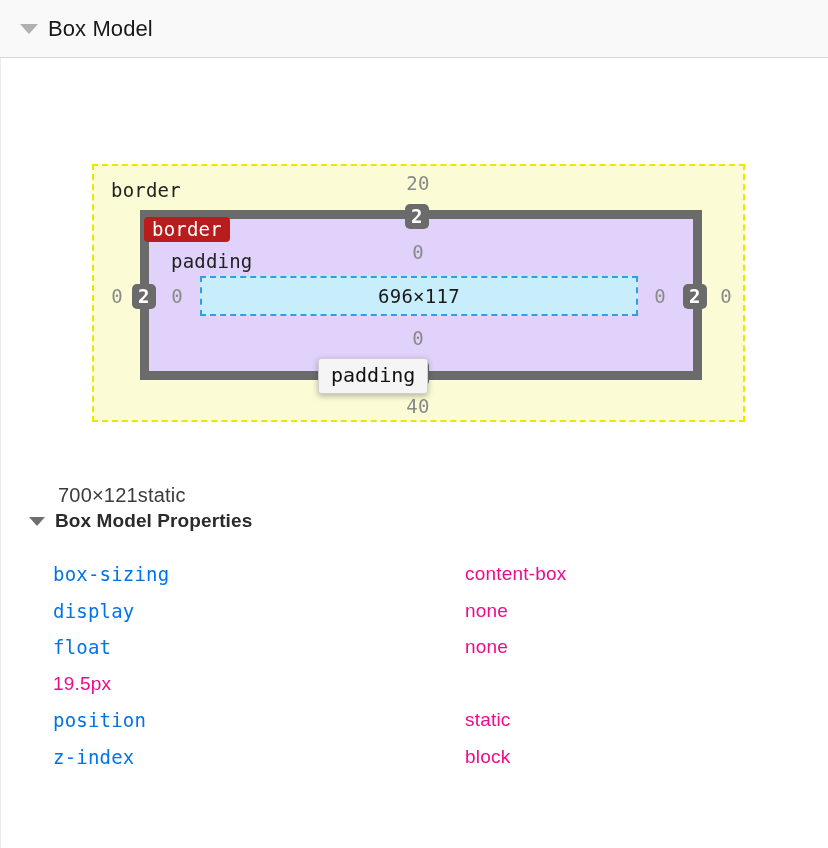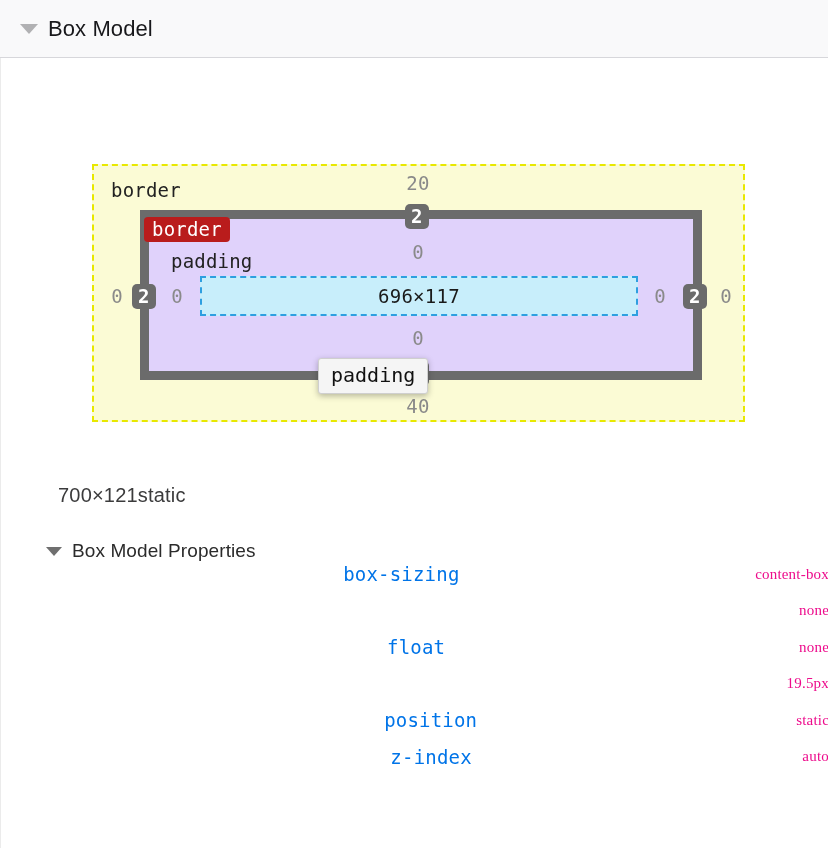--- a/index.html
+++ b/index.html
@@ -192,55 +192,55 @@
   .dims-size, .dims-position {
     font-size: 20px;
     color: #3b3b3c;
     letter-spacing: .2px;
   }
 
   
   .props-header {
     position: absolute;
     left: 0;
-    top: 482px;
-    display: flex;
-    align-items: center;
-    padding-left: 45px;
+    top: 452px;
+    display: flex;
+    align-items: center;
+    padding-left: 28px;
+    font-weight: bold;
   }
   .props-header-title {
     font-size: 19px;
     color: #2b2b2b;
     letter-spacing: .1px;
   }
   .props-list {
     position: absolute;
     left: 0;
     top: 498px;
     width: 828px;
   }
   .prop-row {
     display: flex;
     height: 36.5px;
     align-items: center;
     padding-left: 52px;
     box-sizing: border-box;
-    justify-content: flex-end;
   }
   .prop-name {
     width: 412px;
     flex: none;
     font-family: "DejaVu Sans Mono", monospace;
     font-size: 19px;
     color: #0074e8;
     letter-spacing: .2px;
   }
   .prop-value {
-    font-family: Liberation Serif, serif;
-    font-size: 15px;
+    font-family: Liberation Sans, sans-serif;
+    font-size: 19px;
     color: #ed0c8c;
     letter-spacing: .2px;
   }
 </style>
 </head>
 <body>
 
 <div class="panel-header">
   <span class="twisty"></span>
   <span class="panel-header-title">Box Model</span>
@@ -291,32 +291,33 @@
     <span class="twisty dark"></span>
     <span class="props-header-title">Box Model Properties</span>
   </div>
 
   <div class="props-list">
     <div class="prop-row">
       <span class="prop-name">box-sizing</span>
       <span class="prop-value">content-box</span>
     </div>
     <div class="prop-row">
+      <span class="prop-name">display</span>
       <span class="prop-value">none</span>
     </div>
     <div class="prop-row">
       <span class="prop-name">float</span>
       <span class="prop-value">none</span>
     </div>
     <div class="prop-row">
       <span class="prop-value">19.5px</span>
     </div>
     <div class="prop-row">
       <span class="prop-name">position</span>
       <span class="prop-value">static</span>
     </div>
     <div class="prop-row">
       <span class="prop-name">z-index</span>
-      <span class="prop-value">auto</span>
+      <span class="prop-value">block</span>
     </div>
   </div>
 
 </div>
 
 </body></html>

